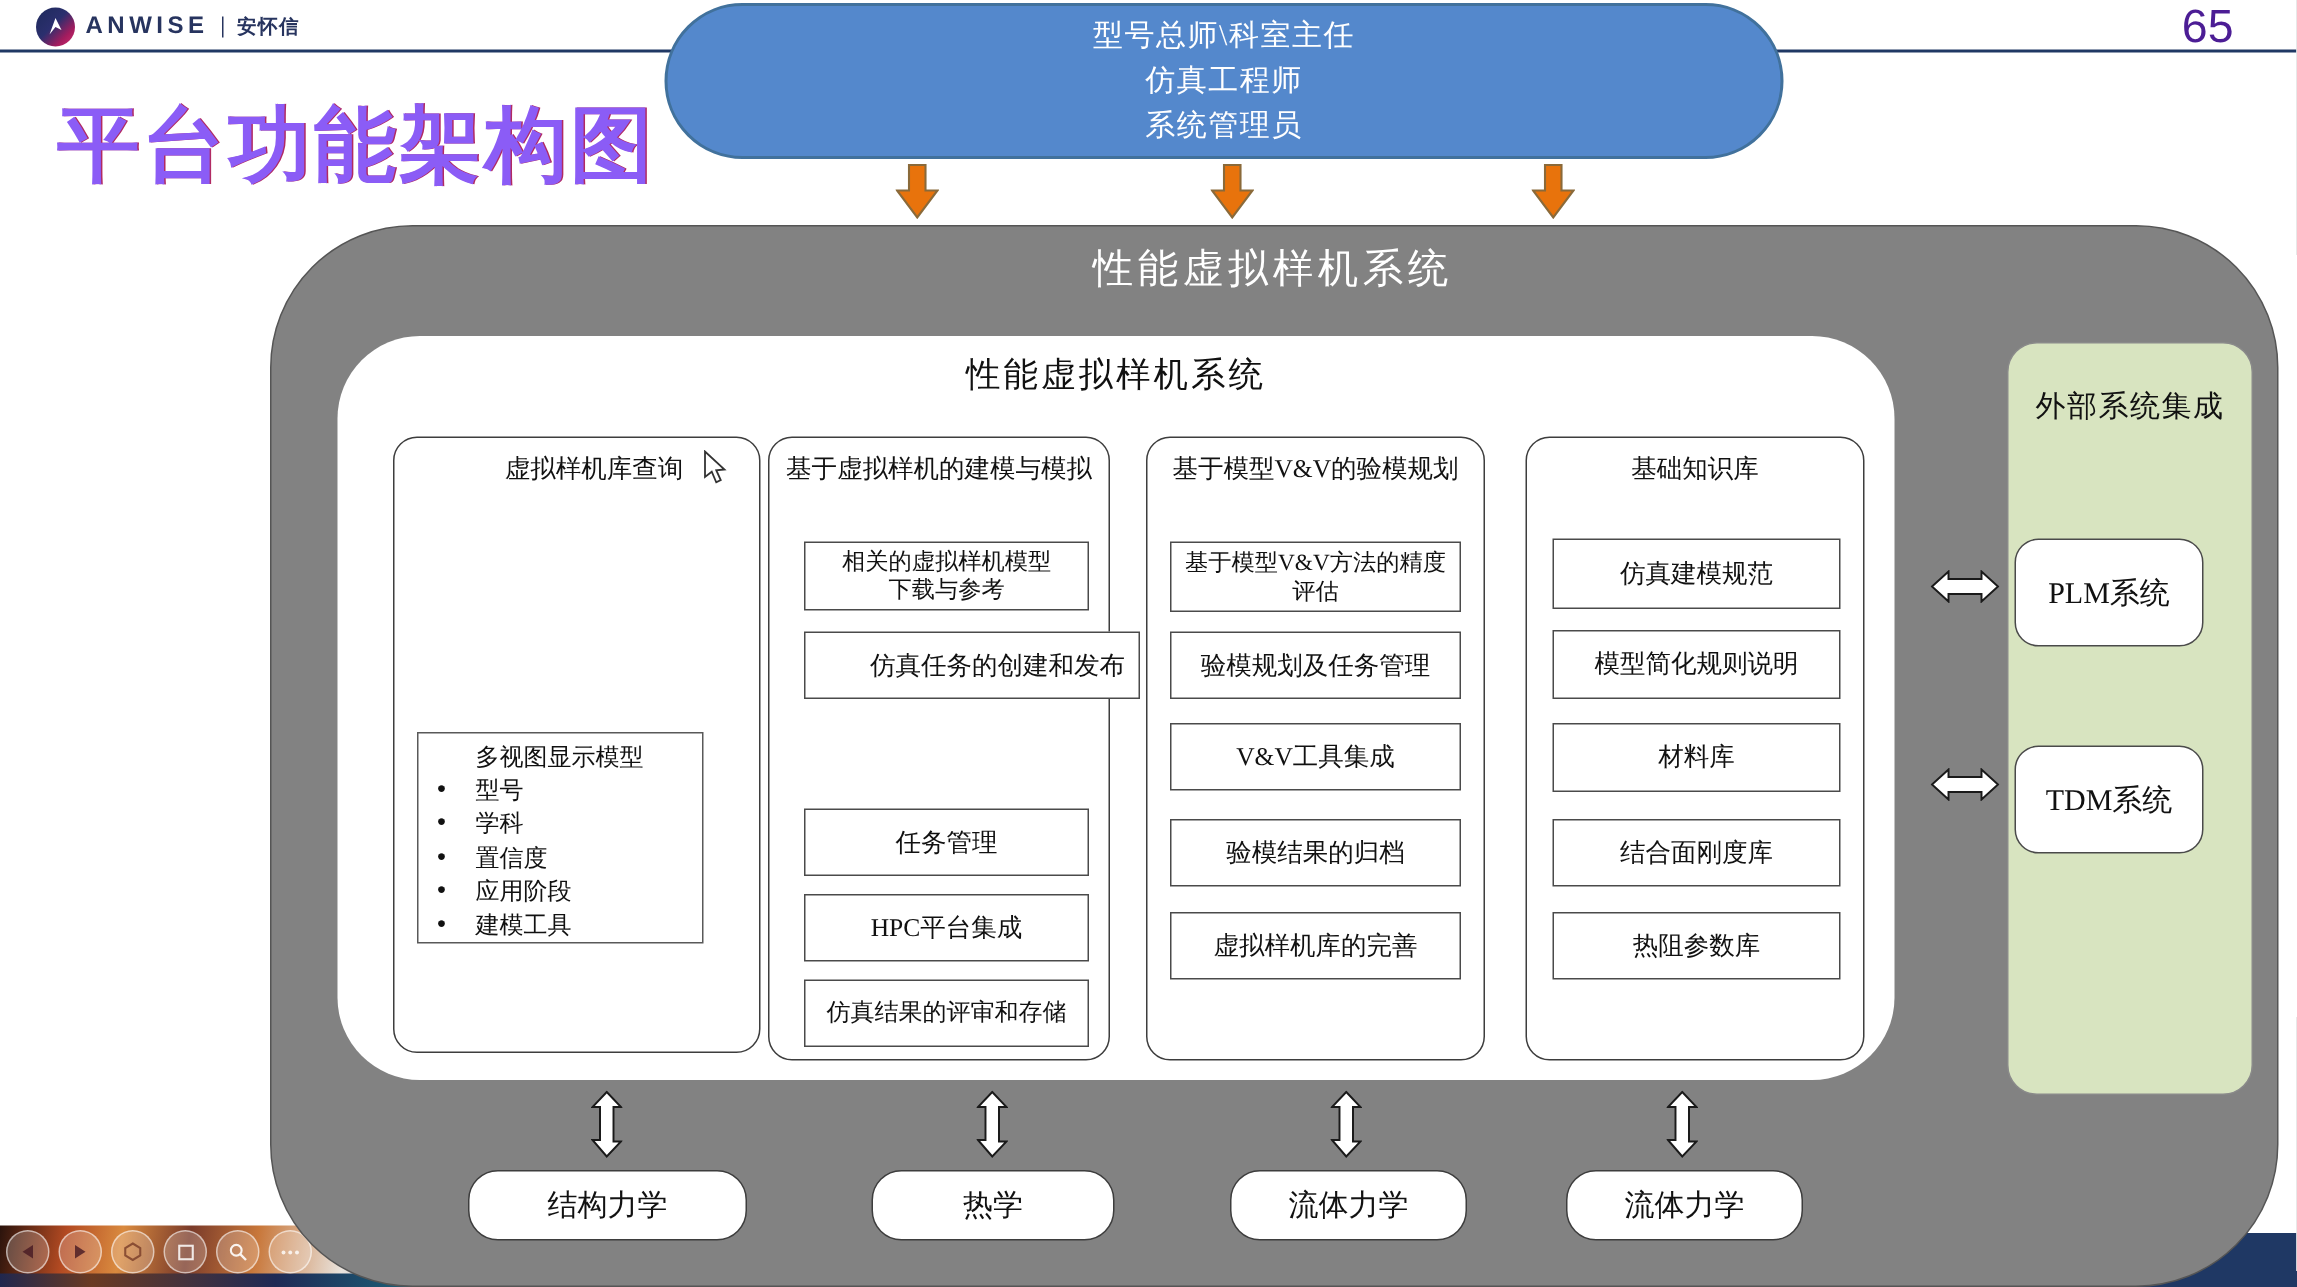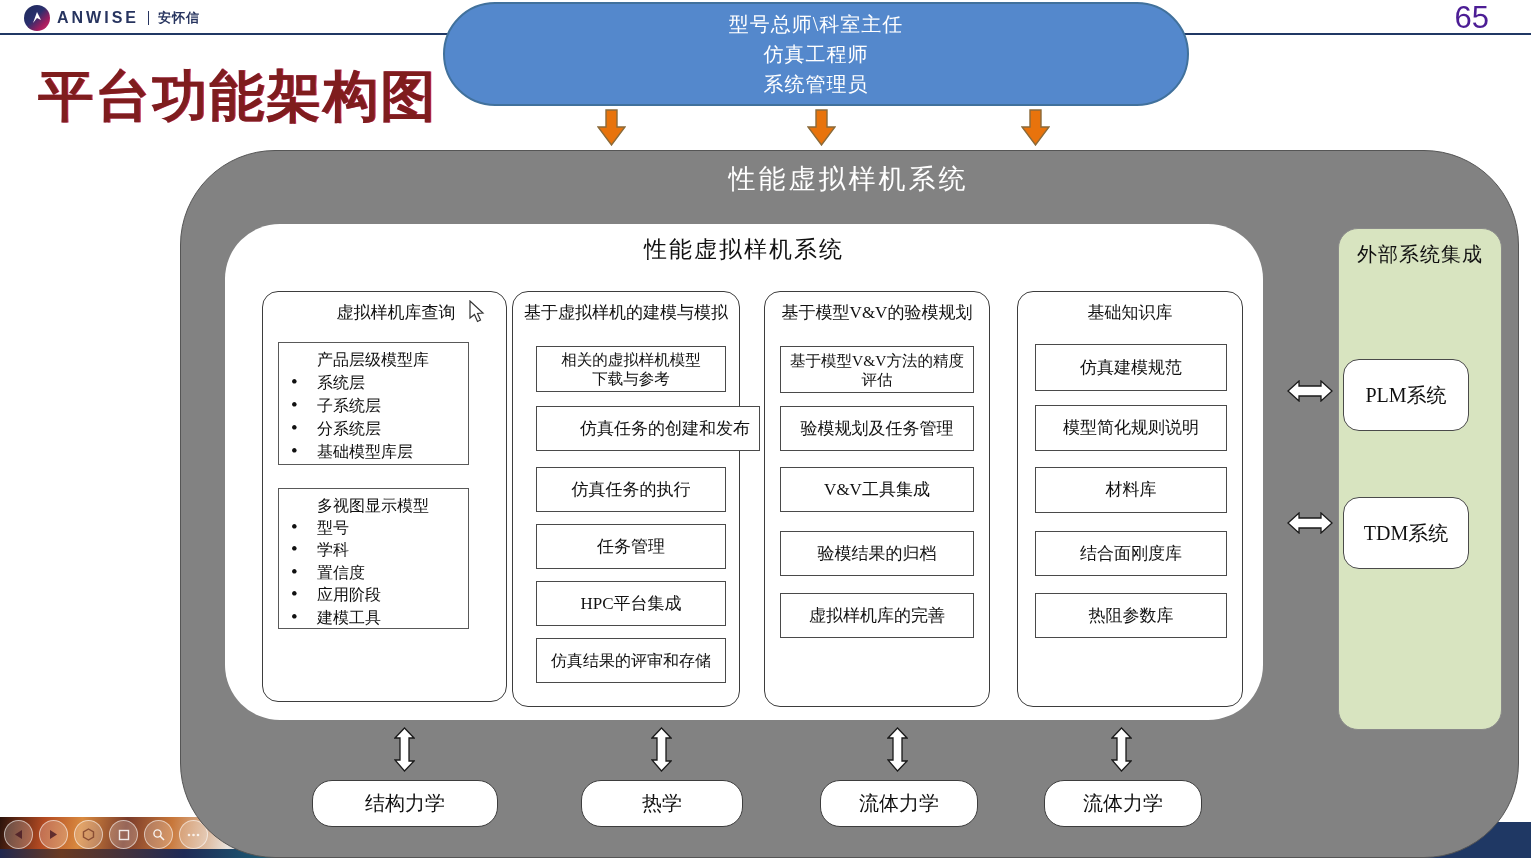--- a/index.html
+++ b/index.html
@@ -12,21 +12,21 @@
         font-family:"Liberation Sans","DejaVu Sans",sans-serif;}
   .logo-mark{width:26px;height:26px;border-radius:50%;
         background:linear-gradient(135deg,#1d2a5a 0%,#2b2f6e 45%,#a31c5e 75%,#d42e6e 100%);
         display:flex;align-items:center;justify-content:center;}
   .logo-en{color:#27345f;font-weight:bold;font-size:16px;letter-spacing:3px;}
   .logo-sep{width:1px;height:14px;background:#27345f;margin:0 2px;}
   .logo-cn{color:#27345f;font-weight:bold;font-size:13px;letter-spacing:1px;}
   .top-rule{left:0;top:33px;width:1531px;height:2px;background:#203864;z-index:1;}
   .page-num{right:42px;top:0;font-size:31px;color:#4c1d95;z-index:5;
         font-family:"Liberation Sans","DejaVu Sans",sans-serif;}
-  .slide-title{left:38px;top:60px;font-size:55px;font-weight:900;color:#7f1d1d;
+  .slide-title{left:38px;top:60px;font-size:55px;font-weight:900;color:#8b5cf6;
         letter-spacing:2px;z-index:5;font-family:"Liberation Sans","DejaVu Sans",sans-serif;
         text-shadow:1px 0 0 #B12A63;}
 
   
   .capsule{left:443px;top:2px;width:742px;height:100px;border-radius:52px;
         background:#5488CC;border:2px solid #41719C;z-index:4;
         display:flex;flex-direction:column;justify-content:center;align-items:center;
         color:#fff;font-size:20px;line-height:30px;letter-spacing:1px;}
   .oarrow{top:109px;width:29px;height:37px;z-index:4;}
 
@@ -40,33 +40,33 @@
   .white-box{left:225px;top:224px;width:1038px;height:496px;border-radius:55px;
         background:#fff;z-index:3;}
   .white-title{left:225px;top:234px;width:1038px;text-align:center;color:#111;
         font-size:23px;letter-spacing:2px;z-index:4;}
 
   
   .col{background:#fff;border:1.3px solid #3d3d3d;border-radius:16px;z-index:4;}
   .col-title{width:100%;text-align:center;margin-top:9px;font-size:17px;color:#111;}
   .ibox{position:absolute;background:#fff;border:1.3px solid #4a4a4a;
         display:flex;align-items:center;justify-content:center;text-align:center;
-        font-size:17px;color:#111;line-height:20px;}
+        font-size:17px;color:#111;line-height:20px;margin-top:15px;}
   .ibox .wrap{display:inline-block;font-size:15.5px;line-height:19px;}
   .group{position:absolute;background:#fff;border:1.5px solid #595959;font-size:16px;color:#111;}
   .g-header{padding:6px 0 0 38px;line-height:21px;}
   .g-list{list-style:none;margin:1px 0 0 0;padding:0;}
   .g-list li{position:relative;padding-left:38px;line-height:23px;}
   .g-list.tight li{line-height:22.4px;}
   .g-list li::before{content:"•";position:absolute;left:12px;top:-1px;font-size:19px;}
 
   
   .green-box{left:1338px;top:228px;width:162px;height:500px;border-radius:20px;
         background:#D8E4C0;border:1px solid #8a8a8a;z-index:3;}
-  .green-title{width:100%;text-align:center;margin-top:12px;font-size:20px;color:#111;letter-spacing:1px;}
+  .green-title{width:100%;text-align:center;margin-top:28px;font-size:20px;color:#111;letter-spacing:1px;}
   .ext-box{position:absolute;left:4px;width:124px;height:70px;background:#fff;
         border:1.5px solid #4a4a4a;border-radius:16px;display:flex;align-items:center;
         justify-content:center;font-size:20px;color:#111;}
   .harrow{z-index:3;}
 
   
   .varrow{top:727px;z-index:3;}
   .dbox{top:780px;height:45px;background:#fff;border:1.3px solid #3d3d3d;border-radius:20px;
         display:flex;align-items:center;justify-content:center;font-size:20px;color:#111;z-index:3;}
 
@@ -170,48 +170,38 @@
   </div>
 
   <div class="abs gray-box"></div>
   <div class="abs gray-title">性能虚拟样机系统</div>
 
   <div class="abs white-box"></div>
   <div class="abs white-title">性能虚拟样机系统</div>
 
   <div class="abs col" style="left:262px;top:291px;width:220px;height:409px;padding-left:23px;">
     <div class="col-title">虚拟样机库查询</div>
-    <div class="group" style="left:15px;top:50px;width:189px;height:121px;">
-      <div class="g-header">产品层级模型库</div>
-      <ul class="g-list">
-        <li>系统层</li>
-        <li>子系统层</li>
-        <li>分系统层</li>
-        <li>基础模型库层</li>
-      </ul>
-    </div>
     <div class="group" style="left:15px;top:196px;width:189px;height:139px;">
       <div class="g-header">多视图显示模型</div>
       <ul class="g-list tight">
         <li>型号</li>
         <li>学科</li>
         <li>置信度</li>
         <li>应用阶段</li>
         <li>建模工具</li>
       </ul>
     </div>
   </div>
 
   <div class="abs col" style="left:512px;top:291px;width:226px;height:414px;">
     <div class="col-title">基于虚拟样机的建模与模拟</div>
     <div class="ibox" style="left:23px;top:54px;width:188px;height:44px;">
         <span class="wrap" style="max-width:150px;">相关的虚拟样机模型下载与参考</span>
       </div>
     <div class="ibox" style="left:23px;top:114px;width:188px;height:43px;padding-left:34px;">仿真任务的创建和发布</div>
-    <div class="ibox" style="left:23px;top:175px;width:188px;height:43px;">仿真任务的执行</div>
     <div class="ibox" style="left:23px;top:232px;width:188px;height:43px;">任务管理</div>
     <div class="ibox" style="left:23px;top:289px;width:188px;height:43px;">HPC平台集成</div>
     <div class="ibox" style="left:23px;top:346px;width:188px;height:43px;font-size:16px;">仿真结果的评审和存储</div>
   </div>
 
   <div class="abs col" style="left:764px;top:291px;width:224px;height:414px;">
     <div class="col-title">基于模型V&amp;V的验模规划</div>
     <div class="ibox" style="left:15px;top:54px;width:192px;height:45px;">
         <span class="wrap" style="max-width:176px;">基于模型V&amp;V方法的精度评估</span>
       </div>

